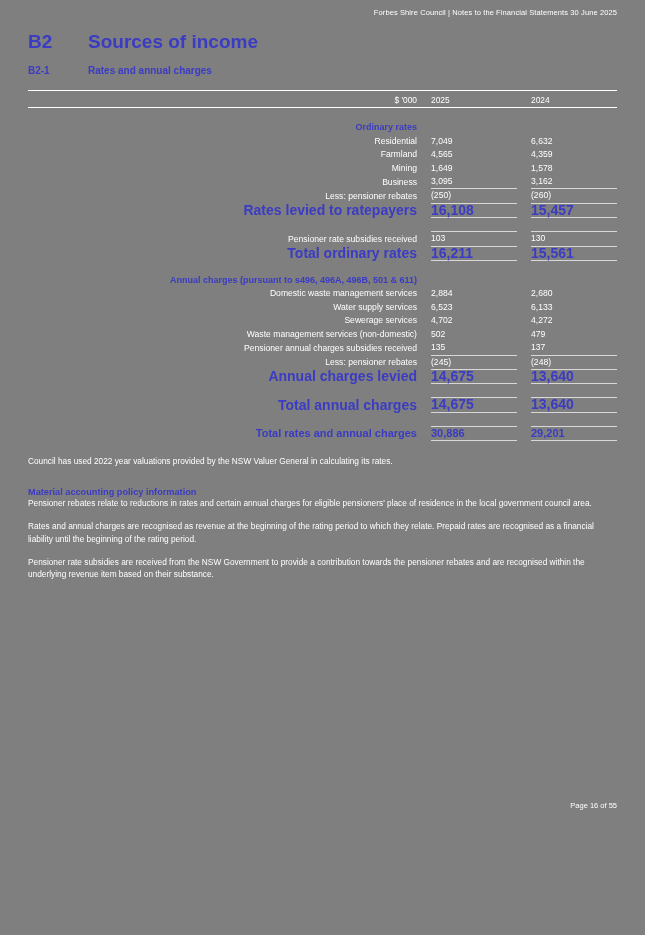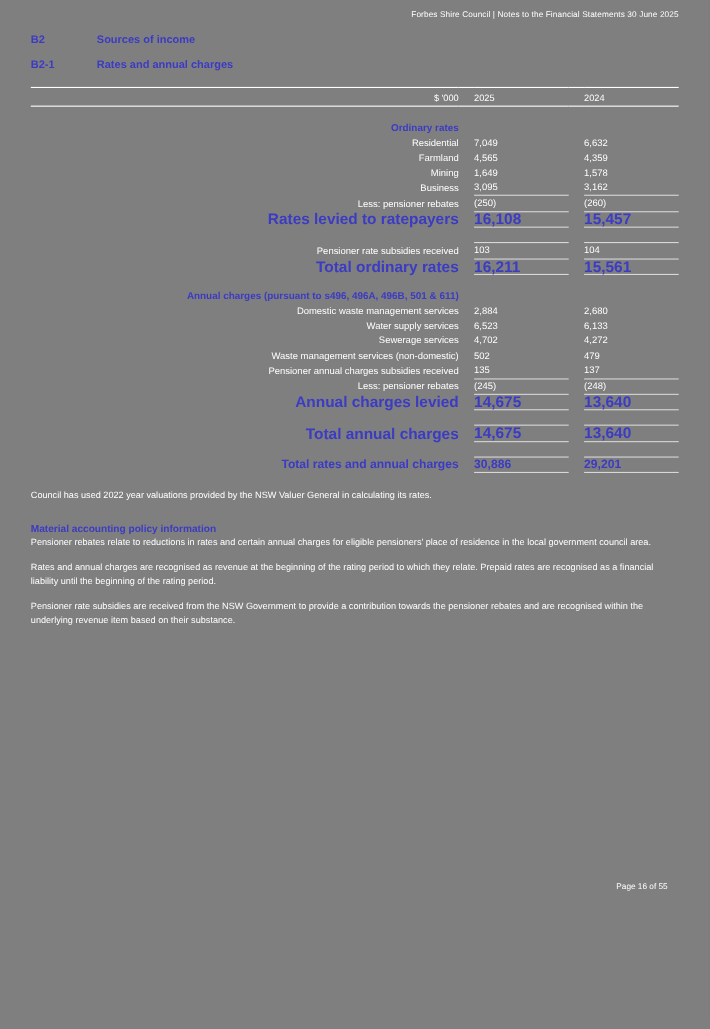--- a/index.html
+++ b/index.html
@@ -37,21 +37,21 @@
   .note-heading {
     display: flex;
     color: #3b3bc4;
     font-weight: bold;
     margin-top: 14px;
   }
   .note-heading .num {
     width: 60px;
     flex: 0 0 60px;
   }
-  .h-lvl1 { font-size: 10px; }
+  .h-lvl1 { font-size: 19px; }
   .h-lvl2 { font-size: 10px; margin-top: 12px; }
 
   
   table.rates {
     width: 100%;
     border-collapse: collapse;
     margin-top: 14px;
     font-size: 8.6px;
   }
   table.rates td {
@@ -132,21 +132,21 @@
     font-size: 8.3px;
     line-height: 12.2px;
     margin-top: 0px;
     color: #ffffff;
   }
   .policy-para + .policy-para { margin-top: 11px; }
 
   
   .doc-footer {
     position: absolute;
-    right: 38px;
+    right: 28px;
     bottom: 8px;
     font-size: 7.5px;
     color: #ffffff;
     white-space: nowrap;
     padding-left: 48px;
   }
 </style>
 </head>
 <body>
 
@@ -241,21 +241,21 @@
 
       <tr class="spacer-md">
         <td colspan="5"></td>
       </tr>
 
       <tr class="subtotal-line">
         <td class="lbl">Pensioner rate subsidies received</td>
         <td class="gap"></td>
         <td class="val">103</td>
         <td class="gap"></td>
-        <td class="val">104</td>
+        <td class="val">130</td>
       </tr>
 
       <tr class="total-row underline-val">
         <td class="lbl">Total ordinary rates</td>
         <td class="gap"></td>
         <td class="val">16,211</td>
         <td class="gap"></td>
         <td class="val">15,561</td>
       </tr>
 

